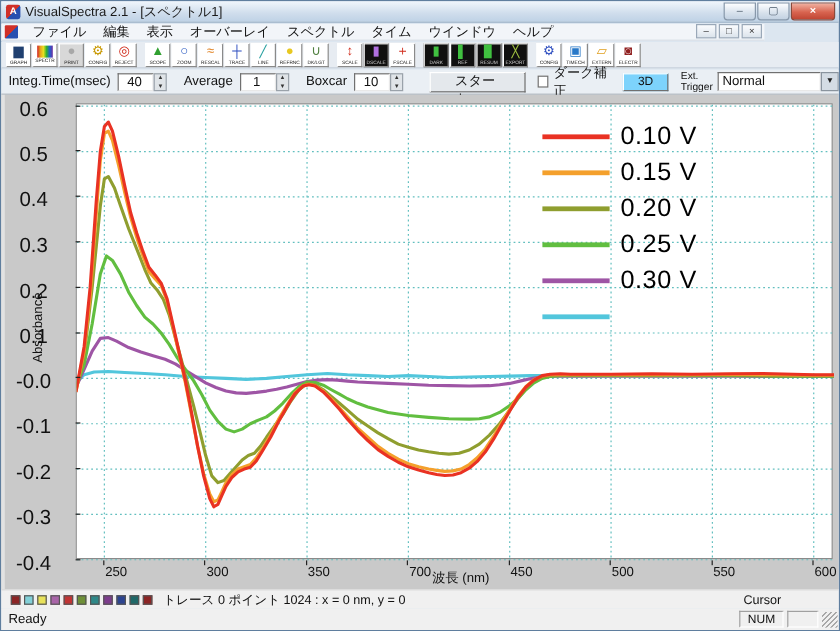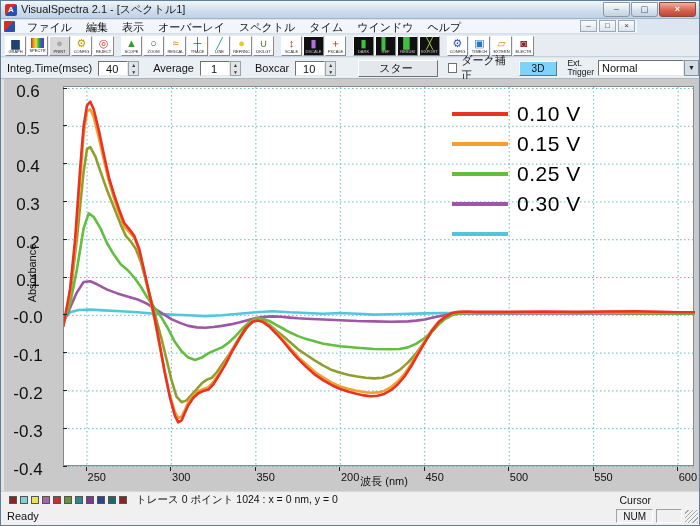--- a/index.html
+++ b/index.html
@@ -325,20 +325,24 @@
           <polyline points="-0.7,239.6 6.1,201.9 11.1,152.7 16.2,80.9 19.6,39.3 23.0,18.5 26.3,14.7 29.7,22.3 34.8,43.1 39.9,67.7 44.9,90.3 50.0,107.4 55.1,122.5 60.1,135.7 65.2,142.1 70.3,148.9 75.3,162.2 80.4,184.8 85.5,207.5 90.5,230.2 95.6,256.7 100.7,285.0 105.7,309.6 110.8,328.5 114.2,335.3 117.6,333.4 120.9,325.8 124.3,318.3 129.4,310.7 134.4,306.2 139.5,303.9 144.6,302.4 149.6,297.1 154.7,288.8 161.5,277.4 168.2,264.2 175.0,252.1 181.7,241.2 188.5,234.7 193.6,233.6 198.6,234.7 205.4,239.6 212.1,246.5 218.9,254.0 225.6,262.3 234.1,271.8 242.5,280.1 251.0,287.7 259.4,293.3 267.9,298.2 276.3,302.0 284.8,304.7 293.2,306.9 300.0,308.4 306.7,309.2 313.5,308.8 320.2,306.9 327.0,303.2 333.7,297.5 340.5,289.5 347.3,279.0 354.0,267.2 360.8,255.5 367.5,244.2 374.3,235.5 381.0,229.8 387.8,226.0 394.5,224.9 403.0,224.5 411.4,224.9 445.2,224.9 479.0,224.5 512.8,224.9 546.6,224.5 571.9,224.2 597.2,224.9 614.1,225.3 631.0,225.3" fill="none" stroke="#E93223" stroke-width="2.6" stroke-linejoin="round"></polyline>
         </svg>
       <div id="legend">
           <div class="legend-row">
             <div class="legend-line" style="background: rgb(233, 50, 35);"></div>
             <div class="legend-text">0.10 V</div>
           </div>
           <div class="legend-row">
             <div class="legend-line" style="background: rgb(244, 160, 44);"></div>
             <div class="legend-text">0.15 V</div>
+          </div>
+          <div class="legend-row">
+            <div class="legend-line" style="background: rgb(143, 158, 47);"></div>
+            <div class="legend-text">0.20 V</div>
           </div>
           <div class="legend-row">
             <div class="legend-line" style="background: rgb(97, 190, 64);"></div>
             <div class="legend-text">0.25 V</div>
           </div>
           <div class="legend-row">
             <div class="legend-line" style="background: rgb(158, 85, 165);"></div>
             <div class="legend-text">0.30 V</div>
           </div>
           <div class="legend-row">
@@ -371,21 +375,21 @@
       <div class="ylab" style="top: 342.709px;">-0.3</div>
       <div style="position: absolute; width: 4px; height: 1px; background: rgb(34, 34, 34); right: 632px; top: 348.709px;"></div>
       <div class="ylab" style="top: 380.509px;">-0.4</div>
       <div style="position: absolute; width: 4px; height: 1px; background: rgb(34, 34, 34); right: 632px; top: 386.509px;"></div>
       <div class="xlab" style="left: 61.97px;">250</div>
       <div style="position: absolute; width: 1px; height: 4px; background: rgb(34, 34, 34); top: 388px; left: 81.97px;"></div>
       <div class="xlab" style="left: 146.419px;">300</div>
       <div style="position: absolute; width: 1px; height: 4px; background: rgb(34, 34, 34); top: 388px; left: 166.419px;"></div>
       <div class="xlab" style="left: 230.867px;">350</div>
       <div style="position: absolute; width: 1px; height: 4px; background: rgb(34, 34, 34); top: 388px; left: 250.867px;"></div>
-      <div class="xlab" style="left: 315.316px;">200</div>
+      <div class="xlab" style="left: 315.316px;">700</div>
       <div style="position: absolute; width: 1px; height: 4px; background: rgb(34, 34, 34); top: 388px; left: 335.316px;"></div>
       <div class="xlab" style="left: 399.764px;">450</div>
       <div style="position: absolute; width: 1px; height: 4px; background: rgb(34, 34, 34); top: 388px; left: 419.764px;"></div>
       <div class="xlab" style="left: 484.213px;">500</div>
       <div style="position: absolute; width: 1px; height: 4px; background: rgb(34, 34, 34); top: 388px; left: 504.213px;"></div>
       <div class="xlab" style="left: 568.662px;">550</div>
       <div style="position: absolute; width: 1px; height: 4px; background: rgb(34, 34, 34); top: 388px; left: 588.662px;"></div>
       <div class="xlab" style="left: 653.11px;">600</div>
       <div style="position: absolute; width: 1px; height: 4px; background: rgb(34, 34, 34); top: 388px; left: 673.11px;"></div>
     </div>

